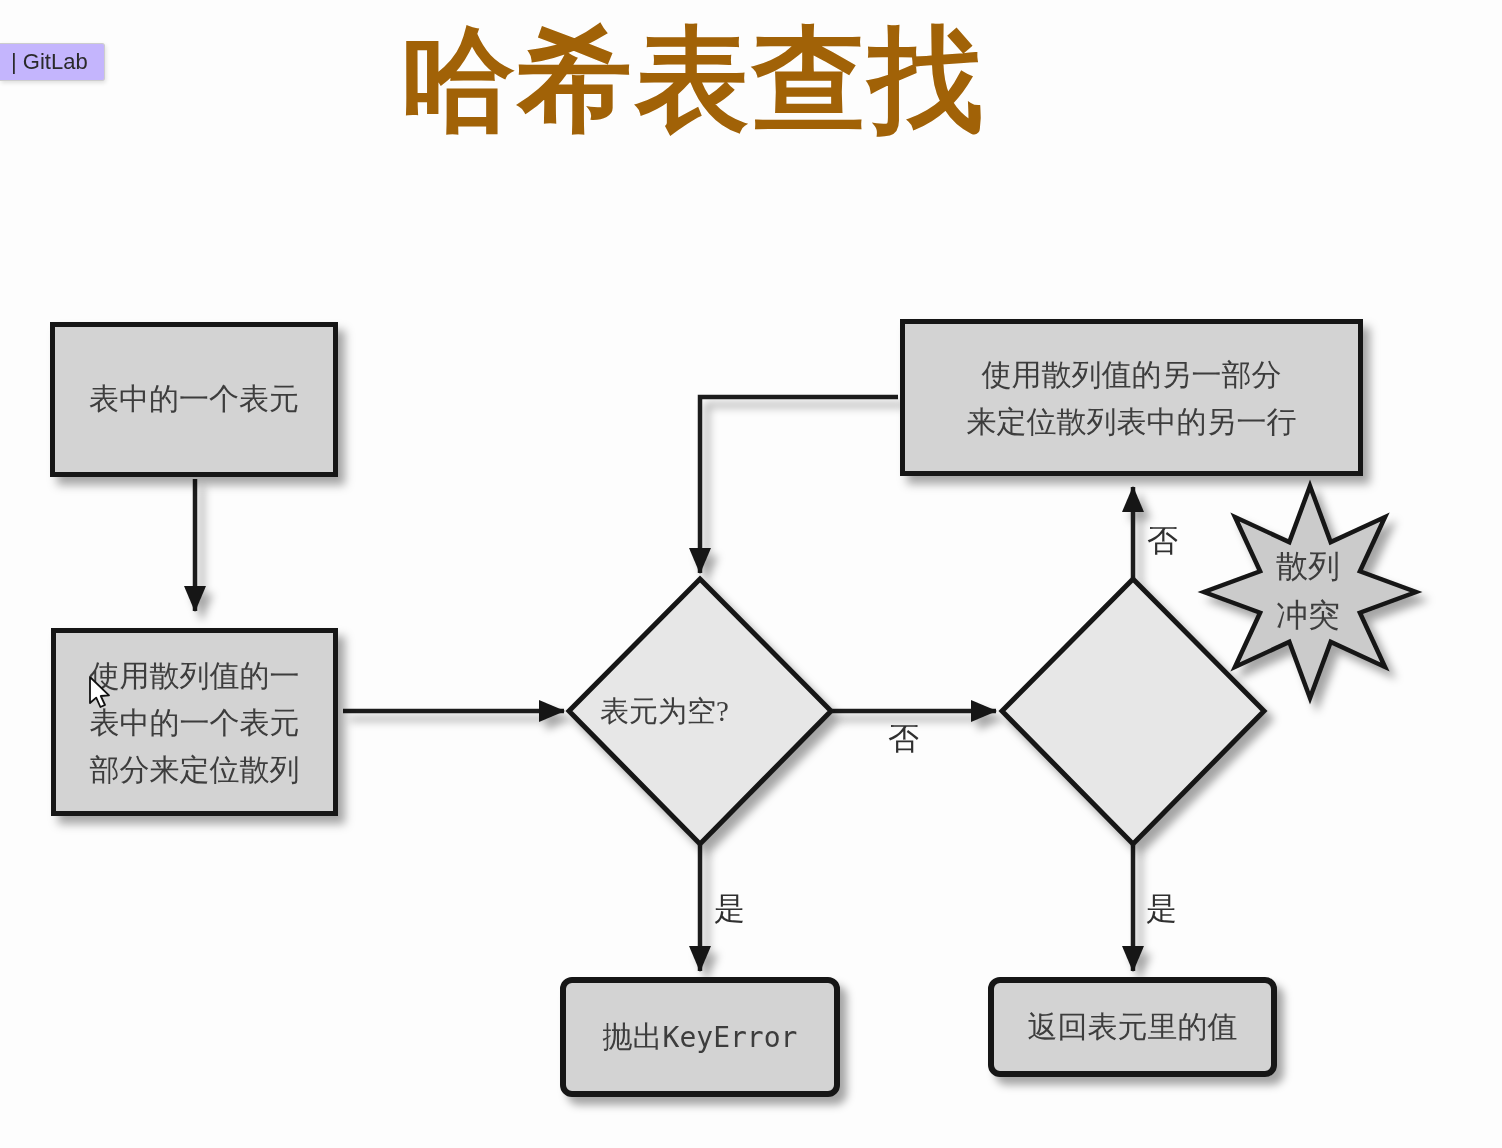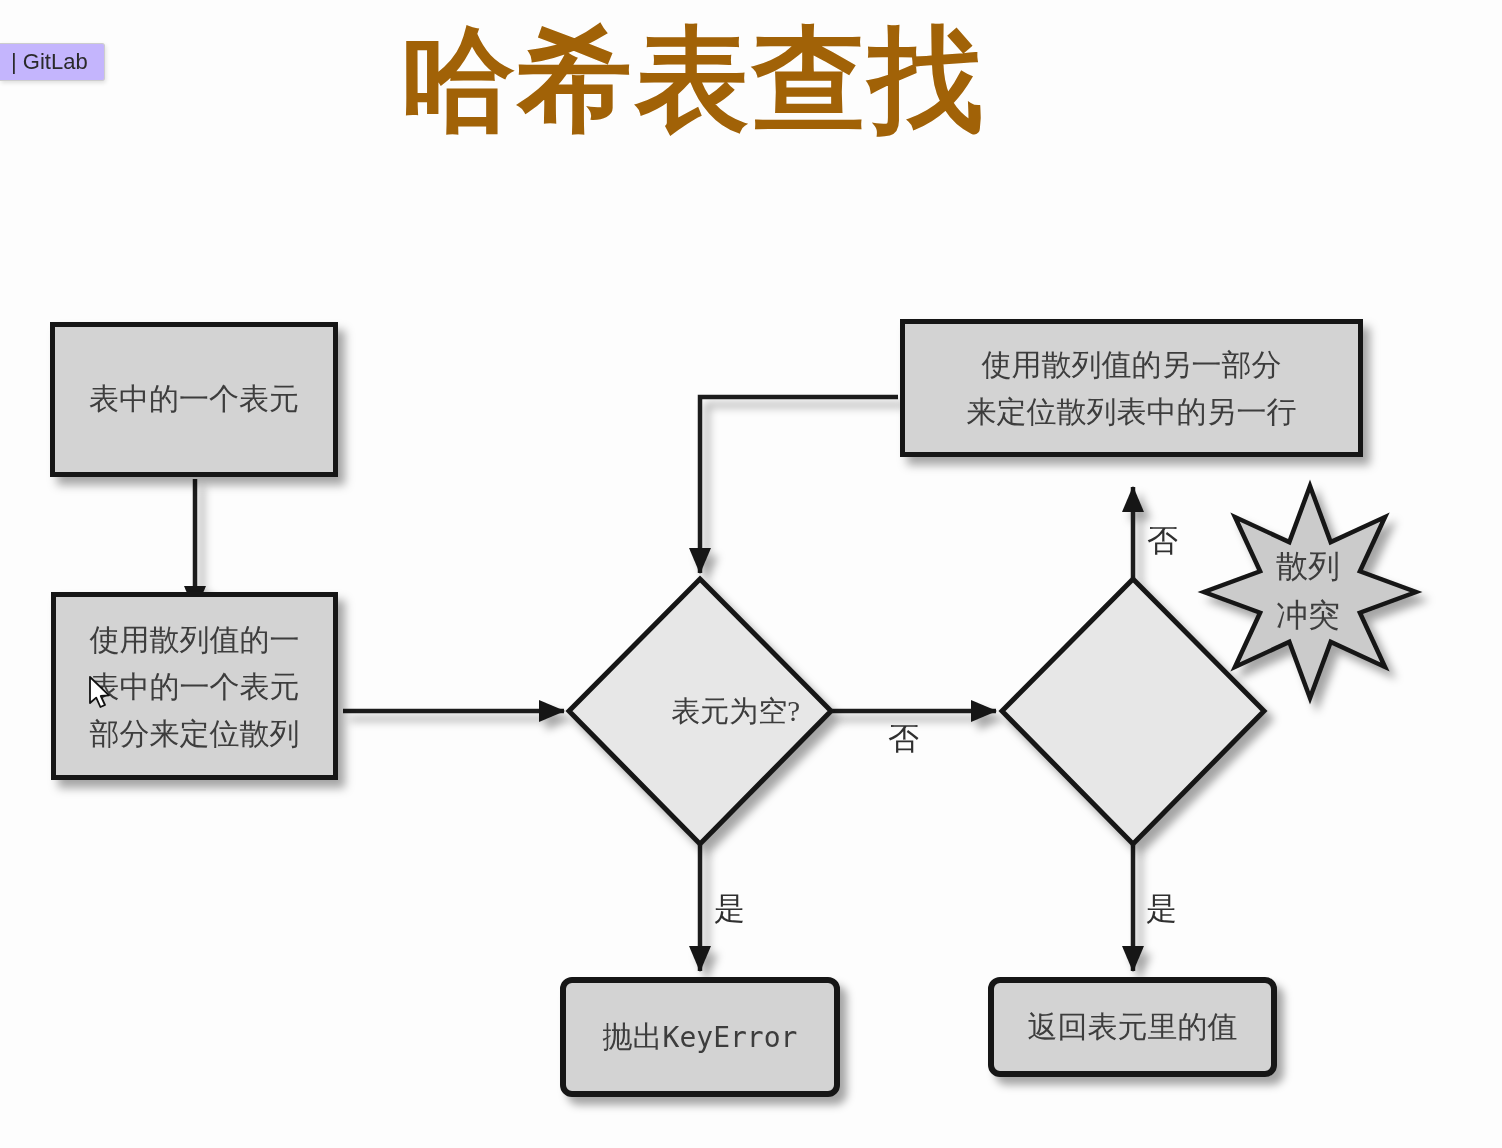--- a/index.html
+++ b/index.html
@@ -54,30 +54,30 @@
     border:5px solid #161616;
     box-shadow:7px 8px 9px rgba(0,0,0,0.35);
   }
   .round-node {
     background:#d3d3d3;
     border:6px solid #161616;
     border-radius:12px;
     box-shadow:7px 8px 9px rgba(0,0,0,0.35);
   }
   .node-compute     { left:50px;  top:322px; width:288px; height:155px; font-size:30px; }
-  .node-locate-one  { left:51px;  top:592px; width:287px; height:188px; font-size:30px; line-height:47px; }
-  .node-locate-row  { left:900px; top:319px; width:463px; height:138px; font-size:30px; line-height:47px; }
+  .node-locate-one  { left:51px;  top:628px; width:287px; height:188px; font-size:30px; line-height:47px; }
+  .node-locate-row  { left:900px; top:319px; width:463px; height:157px; font-size:30px; line-height:47px; }
   .node-keyerror    { left:560px; top:977px; width:280px; height:120px; font-size:30px; flex-direction:row; }
   .node-return      { left:988px; top:977px; width:289px; height:100px; font-size:30px; }
   .code-text { font-family:"DejaVu Sans Mono", monospace; font-size:28px; letter-spacing:0px; }
 
   
   .shape-label {
     position:absolute; z-index:12;
-    text-align:right; color:#3d3d3d;
+    text-align:left; color:#3d3d3d;
     font-family:"Liberation Serif", serif;
     transform:translate(-50%,-50%);
   }
   .lbl-empty     { left:700px;  top:712px; font-size:29px; width:200px; }
   .lbl-equal     { left:1130px; top:712px; font-size:29px; width:200px; }
   .lbl-collision { left:1308px; top:591px; font-size:32px; line-height:49px; }
 
   .edge-label {
     position:absolute; z-index:12;
     color:#2f2f2f; font-size:31px;

